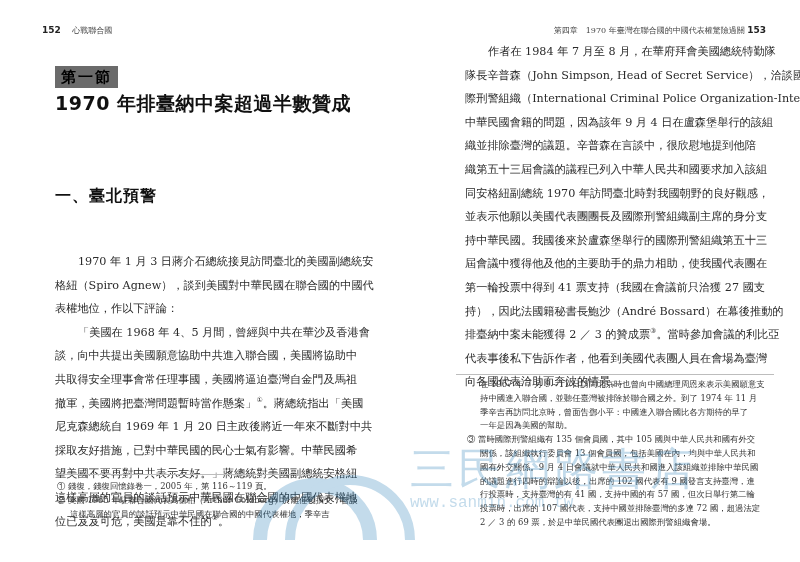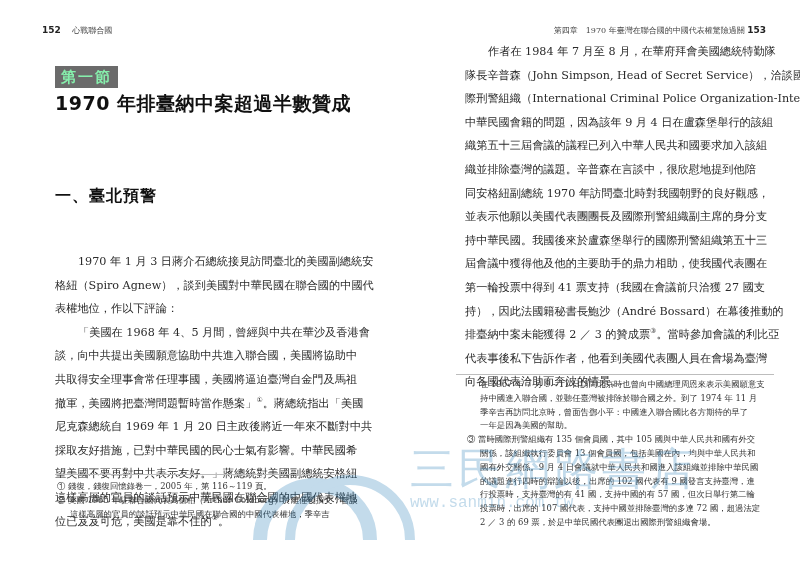--- a/index.html
+++ b/index.html
@@ -9,21 +9,21 @@
   .page-left { left: 0; width: 400px; }
   .page-right { left: 400px; width: 400px; }
 
   .running-head { position: absolute; top: 25px; font-size: 8px; color: #444; white-space: nowrap; }
   .running-head .pno { font-family: "DejaVu Sans", "Liberation Sans", sans-serif; font-weight: bold; font-size: 9px; color: #222; }
   .rh-left { left: 42px; }
   .rh-left .pno { margin-right: 9px; }
   .rh-right { right: 34px; }
   .rh-right .pno { margin-left: 0; }
 
-  .section-badge { position: absolute; left: 55px; top: 66px; background: #6b6b6b; color: #86efac;
+  .section-badge { position: absolute; left: 55px; top: 66px; background: #6b6b6b; color: #000000;
        font-family: "DejaVu Sans", "Liberation Sans", sans-serif; font-weight: bold;
        font-size: 15px; padding: 1px 6px; letter-spacing: 2px; line-height: 20px; }
   .section-title { position: absolute; left: 55px; top: 91px; font-family: "DejaVu Sans", "Liberation Sans", sans-serif;
        font-weight: bold; font-size: 19px; color: #111; letter-spacing: 0.5px; white-space: nowrap; }
 
   .subhead { position: absolute; left: 55px; top: 186px; font-family: "DejaVu Sans", "Liberation Sans", sans-serif;
        font-weight: bold; font-size: 16px; color: #111; letter-spacing: 1px; text-align: center; }
 
   .body-text { position: absolute; font-size: 11.2px; line-height: 23.6px; color: #2a2a2a; }
   .body-text .line { display: block; white-space: nowrap; }
@@ -99,22 +99,22 @@
     <span>第四章　1970 年臺灣在聯合國的中國代表權驚險過關</span>
     <span class="pno">153</span>
   </div>
 </div>
 
 <div class="body-text right-body">
   <span class="line indent">作者在 1984 年 7 月至 8 月，在華府拜會美國總統特勤隊</span>
   <span class="line">隊長辛普森（John Simpson, Head of Secret Service），洽談國</span>
   <span class="line">際刑警組織（International Criminal Police Organization-Interpol）</span>
   <span class="line">中華民國會籍的問題，因為該年 9 月 4 日在盧森堡舉行的該組</span>
+  <span class="line">織並排除臺灣的議題。辛普森在言談中，很欣慰地提到他陪</span>
   <span class="line">織第五十三屆會議的議程已列入中華人民共和國要求加入該組</span>
-  <span class="line">織並排除臺灣的議題。辛普森在言談中，很欣慰地提到他陪</span>
   <span class="line">同安格紐副總統 1970 年訪問臺北時對我國朝野的良好觀感，</span>
   <span class="line">並表示他願以美國代表團團長及國際刑警組織副主席的身分支</span>
   <span class="line">持中華民國。我國後來於盧森堡舉行的國際刑警組織第五十三</span>
   <span class="line">屆會議中獲得他及他的主要助手的鼎力相助，使我國代表團在</span>
   <span class="line">第一輪投票中得到 41 票支持（我國在會議前只洽獲 27 國支</span>
   <span class="line">持），因此法國籍秘書長鮑沙（André Bossard）在幕後推動的</span>
   <span class="line"><span>排臺納中案未能獲得 2 ／ 3 的贊成票</span><sup>③</sup><span>。當時參加會議的利比亞</span></span>
   <span class="line">代表事後私下告訴作者，他看到美國代表團人員在會場為臺灣</span>
   <span class="line">向各國代表洽助而奔波的情景。</span>
 </div>

